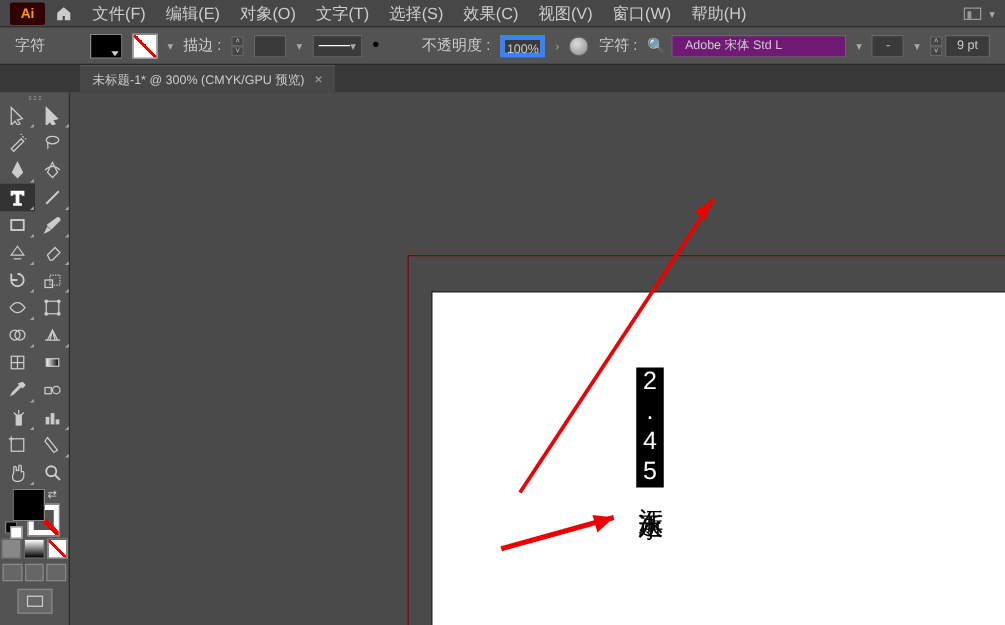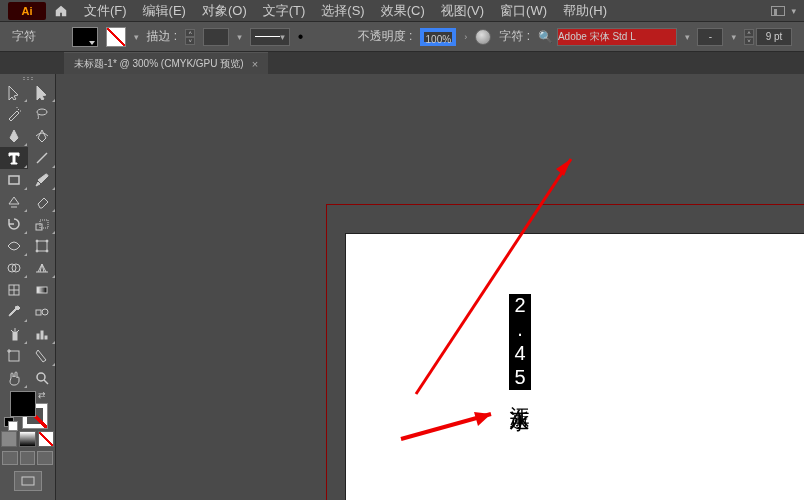--- a/index.html
+++ b/index.html
@@ -1,37 +1,37 @@
 <!DOCTYPE html>
 <html><head>
 <meta charset="utf-8">
 <style>
 *{margin:0;padding:0;box-sizing:border-box;font-family:"Microsoft YaHei",sans-serif;user-select:none}
 body{width:804px;height:500px;background:#4a4a4a;overflow:hidden;position:relative}
 .menubar{height:22px;background:#474747;display:flex;align-items:center;padding:0 8px;gap:4px;border-bottom:1px solid #2a2a2a}
-.ai-logo{width:38px;height:18px;background:#330000;color:#ff9a00;font-weight:bold;font-size:11px;display:flex;align-items:center;justify-content:center;border-radius:2px;margin-right:4px}
+.ai-logo{width:28px;height:18px;background:#330000;color:#ff9a00;font-weight:bold;font-size:11px;display:flex;align-items:center;justify-content:center;border-radius:2px;margin-right:4px}
 .home-icon{width:14px;height:14px;margin-right:6px}
 .home-icon svg{fill:#ccc}
 .menu-item{color:#ccc;font-size:13px;padding:18px 6px;cursor:pointer}
 .menu-extra{margin-left:auto;display:flex;align-items:center;gap:6px}
 .workspace-icon{width:14px;height:10px;border:1px solid #999;position:relative}
 .workspace-icon::before{content:"";position:absolute;left:2px;top:2px;width:3px;height:6px;background:#999}
 .chev{color:#aaa;font-size:9px}
 .controlbar{height:30px;background:#535353;display:flex;align-items:center;padding:0 12px;gap:8px;border-bottom:1px solid #2a2a2a}
 .ctrl-label{color:#ccc;font-size:12px}
 .fill-swatch{width:26px;height:20px;background:#000;border:1px solid #888;position:relative}
 .fill-swatch::after{content:"";position:absolute;right:2px;bottom:1px;border-left:3px solid transparent;border-right:3px solid transparent;border-top:4px solid #ccc}
 .stroke-swatch{width:20px;height:20px;background:#fff;border:1px solid #888;position:relative}
 .stroke-swatch::before{content:"";position:absolute;inset:0;background:linear-gradient(45deg,transparent 45%,#e00 45%,#e00 55%,transparent 55%)}
 .stroke-sel{width:40px;height:18px;background:#3a3a3a;border:1px solid #666;display:flex;align-items:center;justify-content:space-between;padding:0 4px}
 .stroke-line{flex:1;height:1px;background:#fff}
 .opacity-input{width:36px;height:18px;background:#3a3a3a;border:4px solid #3b82f6;color:#ccc;font-size:10px;text-align:center;line-height:16px}
 .globe-icon{width:16px;height:16px;border-radius:50%;background:radial-gradient(circle at 40% 35%,#ddd,#888);border:1px solid #666}
 .search-icon{color:#ccc;margin-right:-4px;font-size:12px}
-.font-select{width:120px;height:18px;background:#b91c1c;border:1px solid #666;color:#ccc;font-size:10px;padding:0 0;line-height:16px;overflow:hidden;white-space:nowrap}
+.font-select{width:140px;height:18px;background:#701a75;border:1px solid #666;color:#ccc;font-size:10px;padding:0 10px;line-height:16px;overflow:hidden;white-space:nowrap}
 .weight-select{width:26px;height:18px;background:#3a3a3a;border:1px solid #666;display:flex;align-items:center;justify-content:center;color:#ccc;font-size:10px}
 .size-box{display:flex;align-items:center;gap:2px}
 .size-steppers{display:flex;flex-direction:column;gap:0}
 .step-btn{width:10px;height:8px;background:#444;border:1px solid #666;color:#ccc;font-size:6px;display:flex;align-items:center;justify-content:center;line-height:1}
 .size-input{width:36px;height:18px;background:#3a3a3a;border:1px solid #666;color:#ccc;font-size:10px;text-align:center;line-height:16px}
 .tabbar{height:22px;background:#383838;display:flex;align-items:flex-end;padding-left:64px}
 .doc-tab{height:22px;background:#474747;display:flex;align-items:center;padding:0 10px;gap:8px;border-top:1px solid #555}
 .doc-tab-label{color:#ccc;font-size:10px}
 .close-x{color:#aaa;font-size:11px;cursor:pointer}
 .toolpanel{position:absolute;left:0;top:74px;width:56px;height:426px;background:#535353;border-right:1px solid #2a2a2a}

